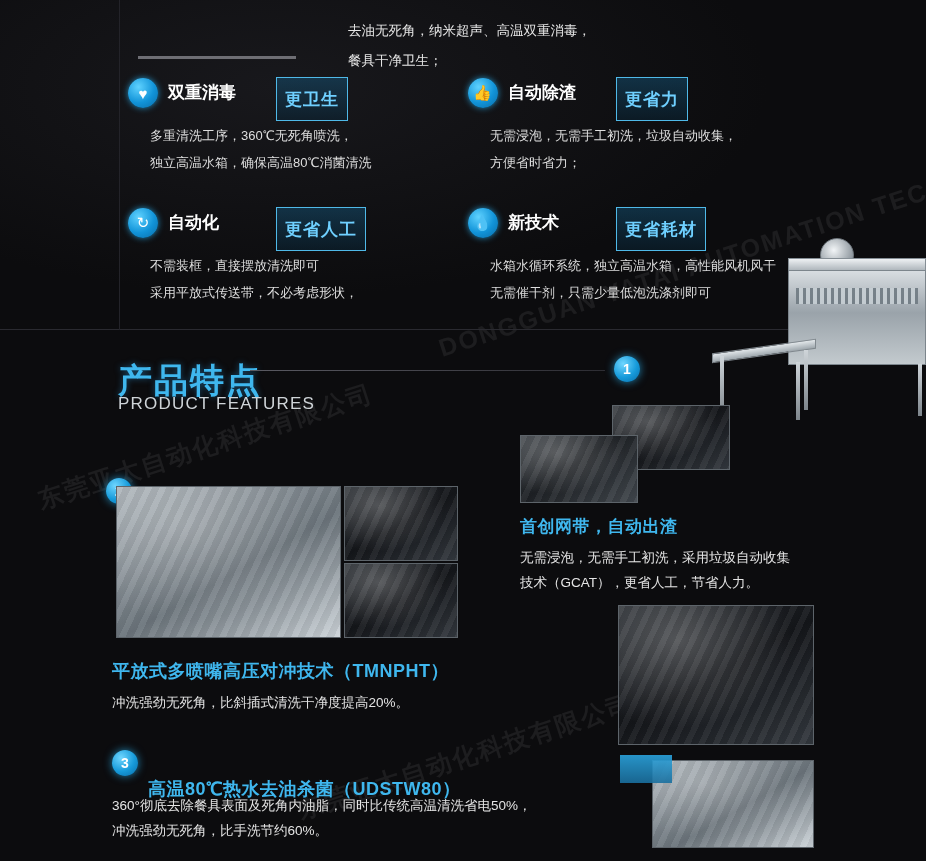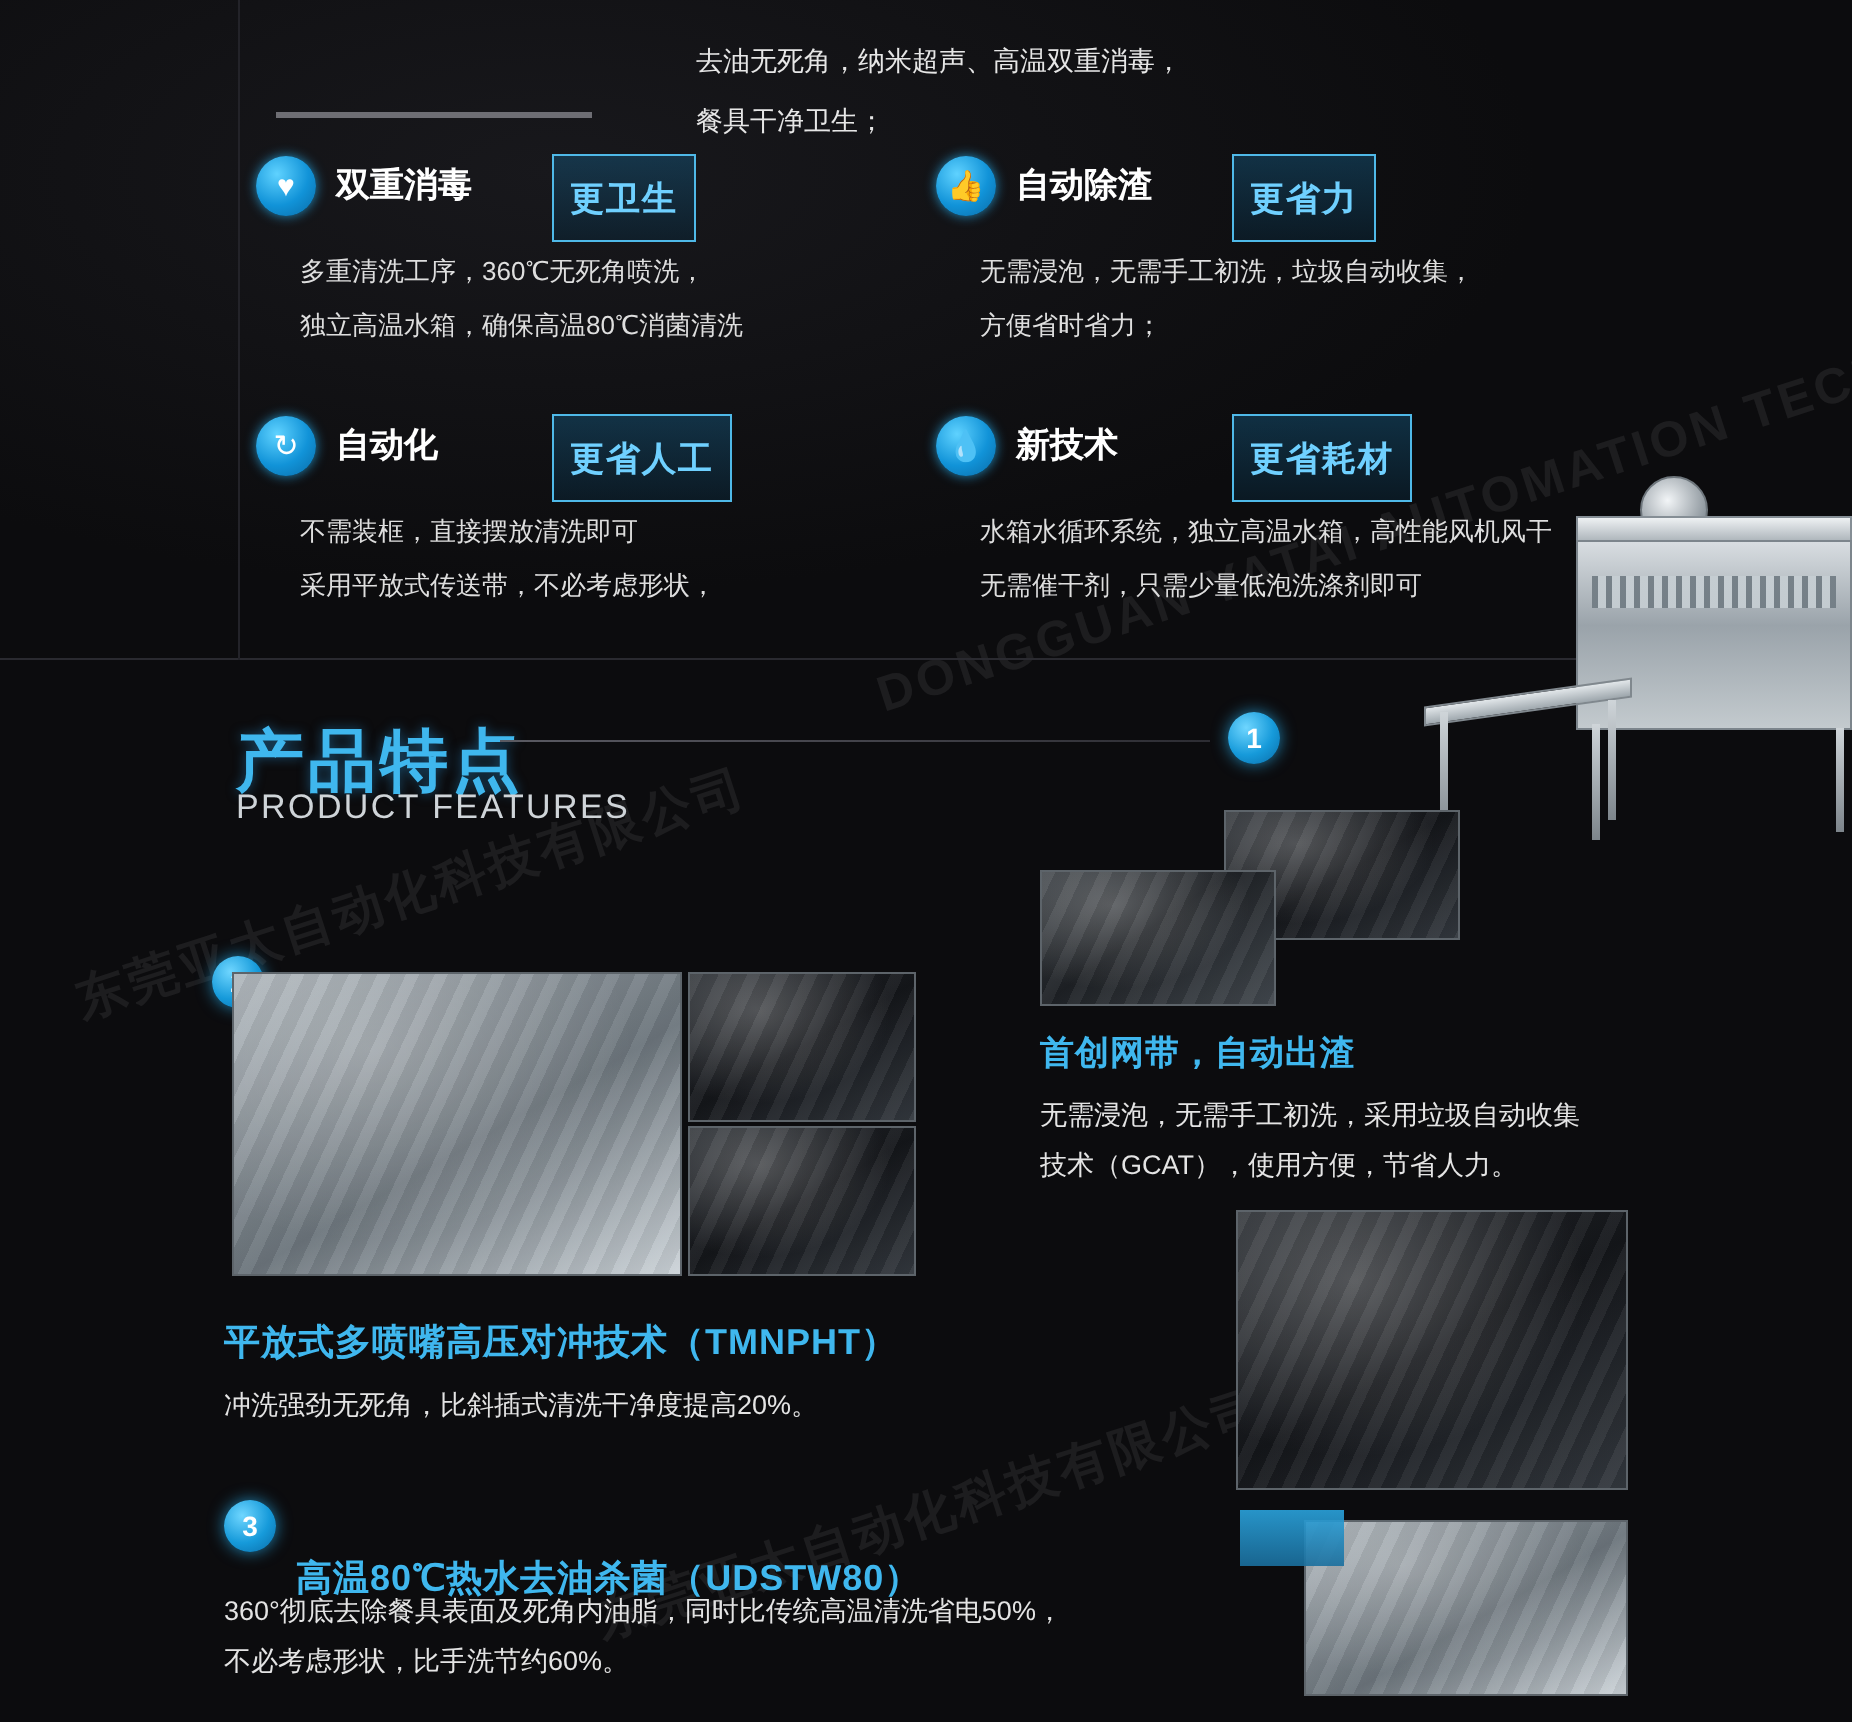--- a/index.html
+++ b/index.html
@@ -371,35 +371,35 @@
     <div class="leg leg3"></div>
     <div class="leg leg4"></div>
   </div>
 
   <div class="num-circle num1">1</div>
   <div class="photo dark" style="top:405px; left:612px; width:118px; height:65px;"></div>
   <div class="photo" style="top:435px; left:520px; width:118px; height:68px;"></div>
   <div class="feat-title feat1-title">首创网带，自动出渣</div>
   <div class="feat-body feat1-body">
     <div>无需浸泡，无需手工初洗，采用垃圾自动收集</div>
-    <div>技术（GCAT），使用方便，节省人力。</div>
+    <div>技术（GCAT），更省人工，节省人力。</div>
   </div>
 
   <div class="num-circle num2">2</div>
   <div class="photo light" style="top:486px; left:116px; width:225px; height:152px;"></div>
   <div class="photo dark" style="top:486px; left:344px; width:114px; height:75px;"></div>
   <div class="photo dark" style="top:563px; left:344px; width:114px; height:75px;"></div>
   <div class="feat-title feat2-title">平放式多喷嘴高压对冲技术（TMNPHT）</div>
   <div class="feat-body feat2-body">
     <div>冲洗强劲无死角，比斜插式清洗干净度提高20%。</div>
   </div>
 
   <div class="num-circle num3">3</div>
   <div class="photo dark" style="top:605px; left:618px; width:196px; height:140px;"></div>
   <div class="photo light" style="top:760px; left:652px; width:162px; height:88px;"></div>
   <div class="lowbar"></div>
   <div class="feat-title feat3-title">高温80℃热水去油杀菌（UDSTW80）</div>
   <div class="feat-body feat3-body">
     <div>360°彻底去除餐具表面及死角内油脂，同时比传统高温清洗省电50%，</div>
-    <div>不必考虑形状，比手洗节约60%。</div>
+    <div>冲洗强劲无死角，比手洗节约60%。</div>
   </div>
 
 </div>
 
 </body></html>

